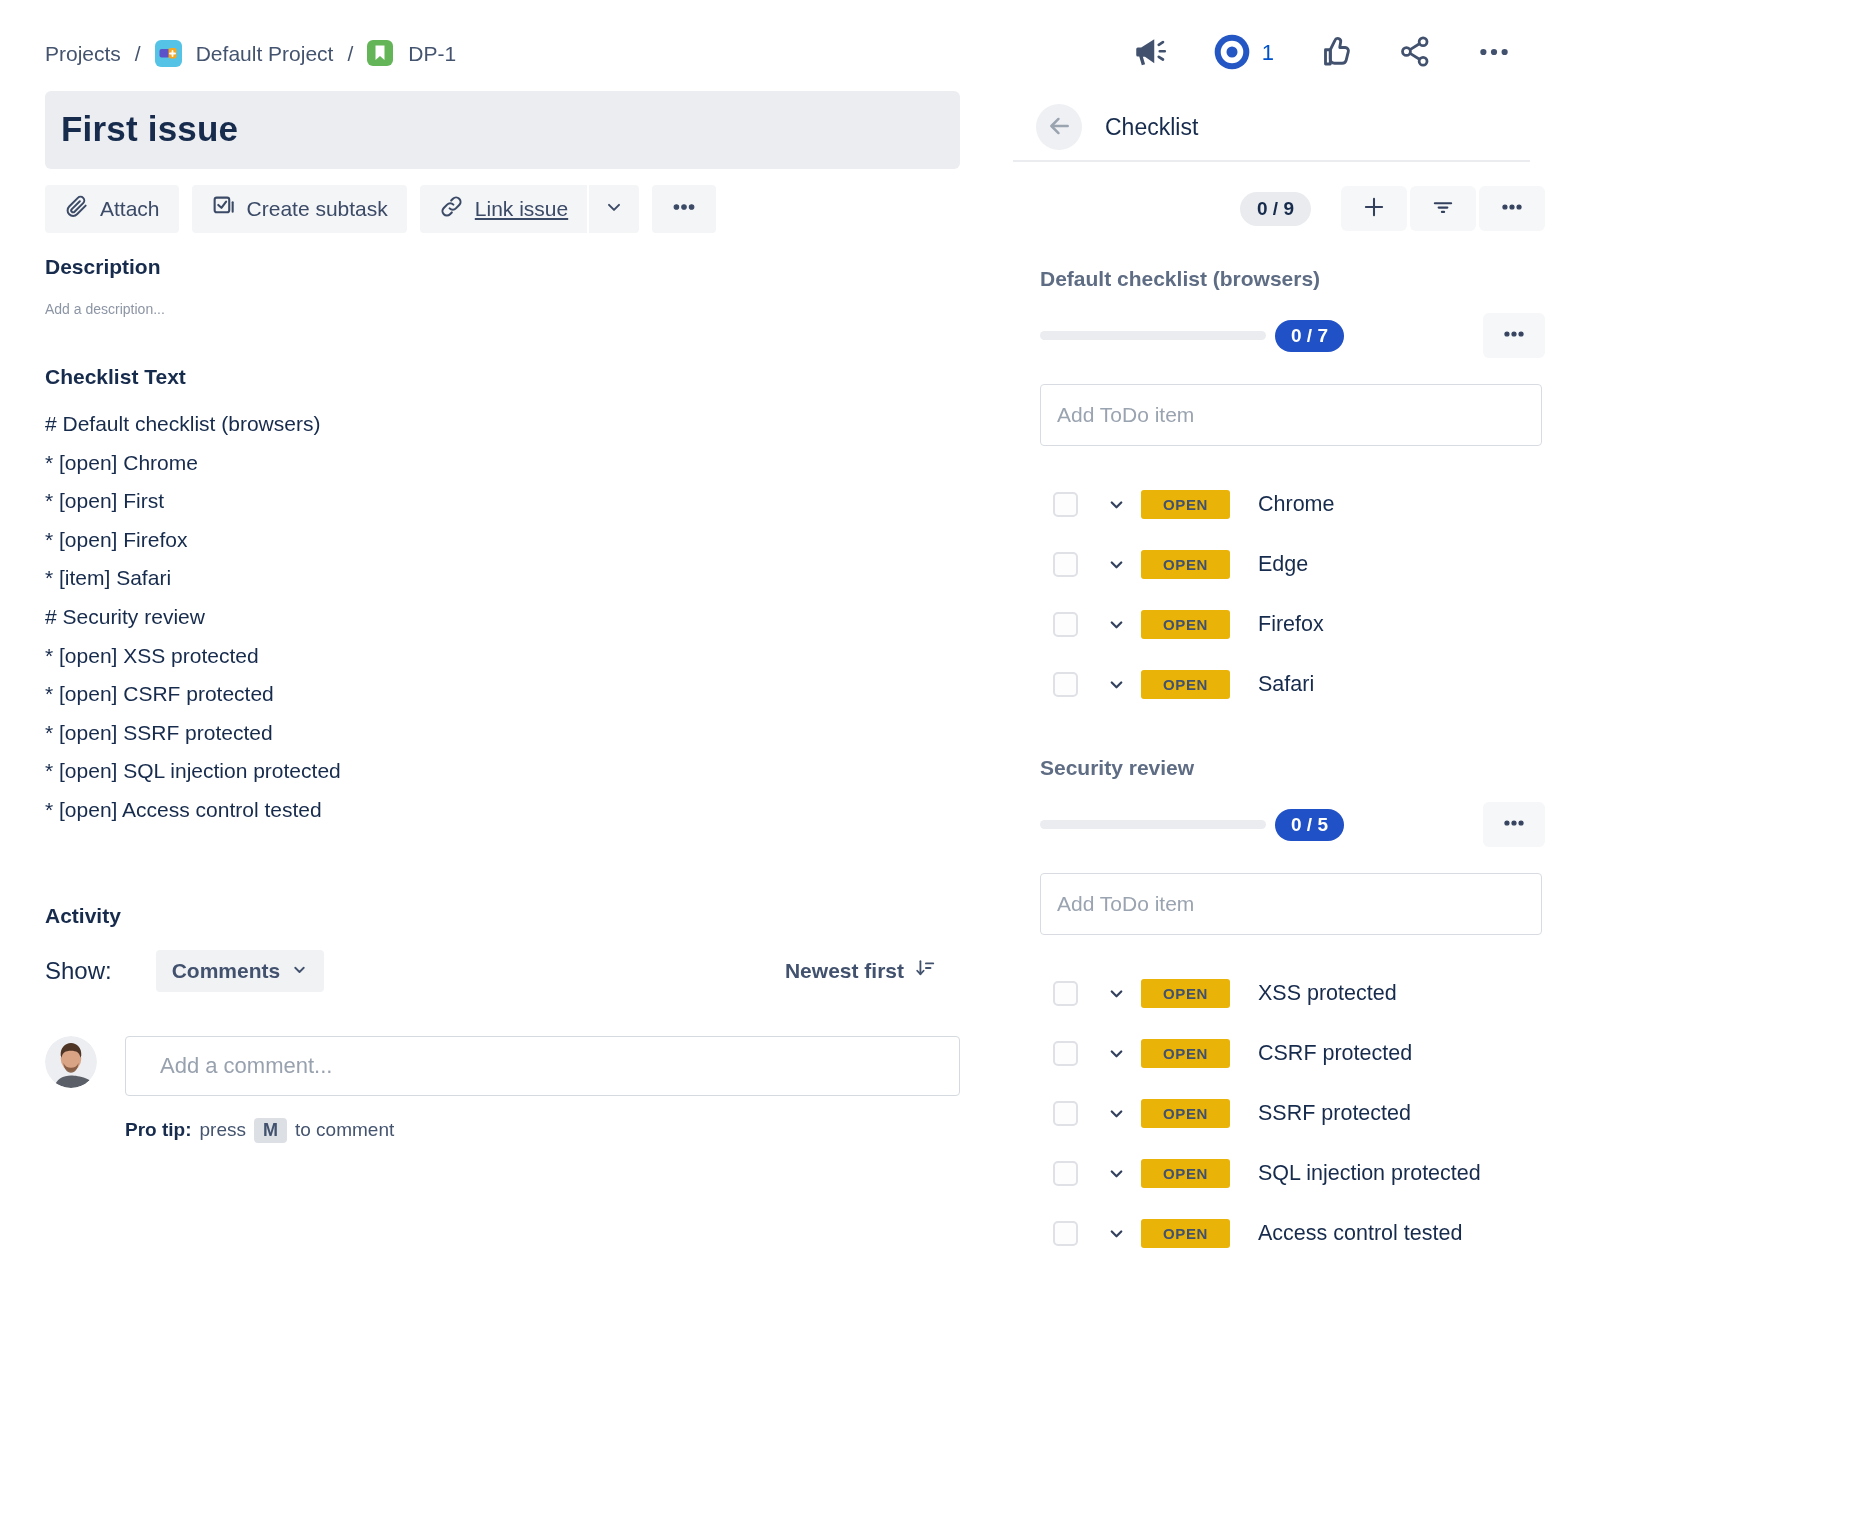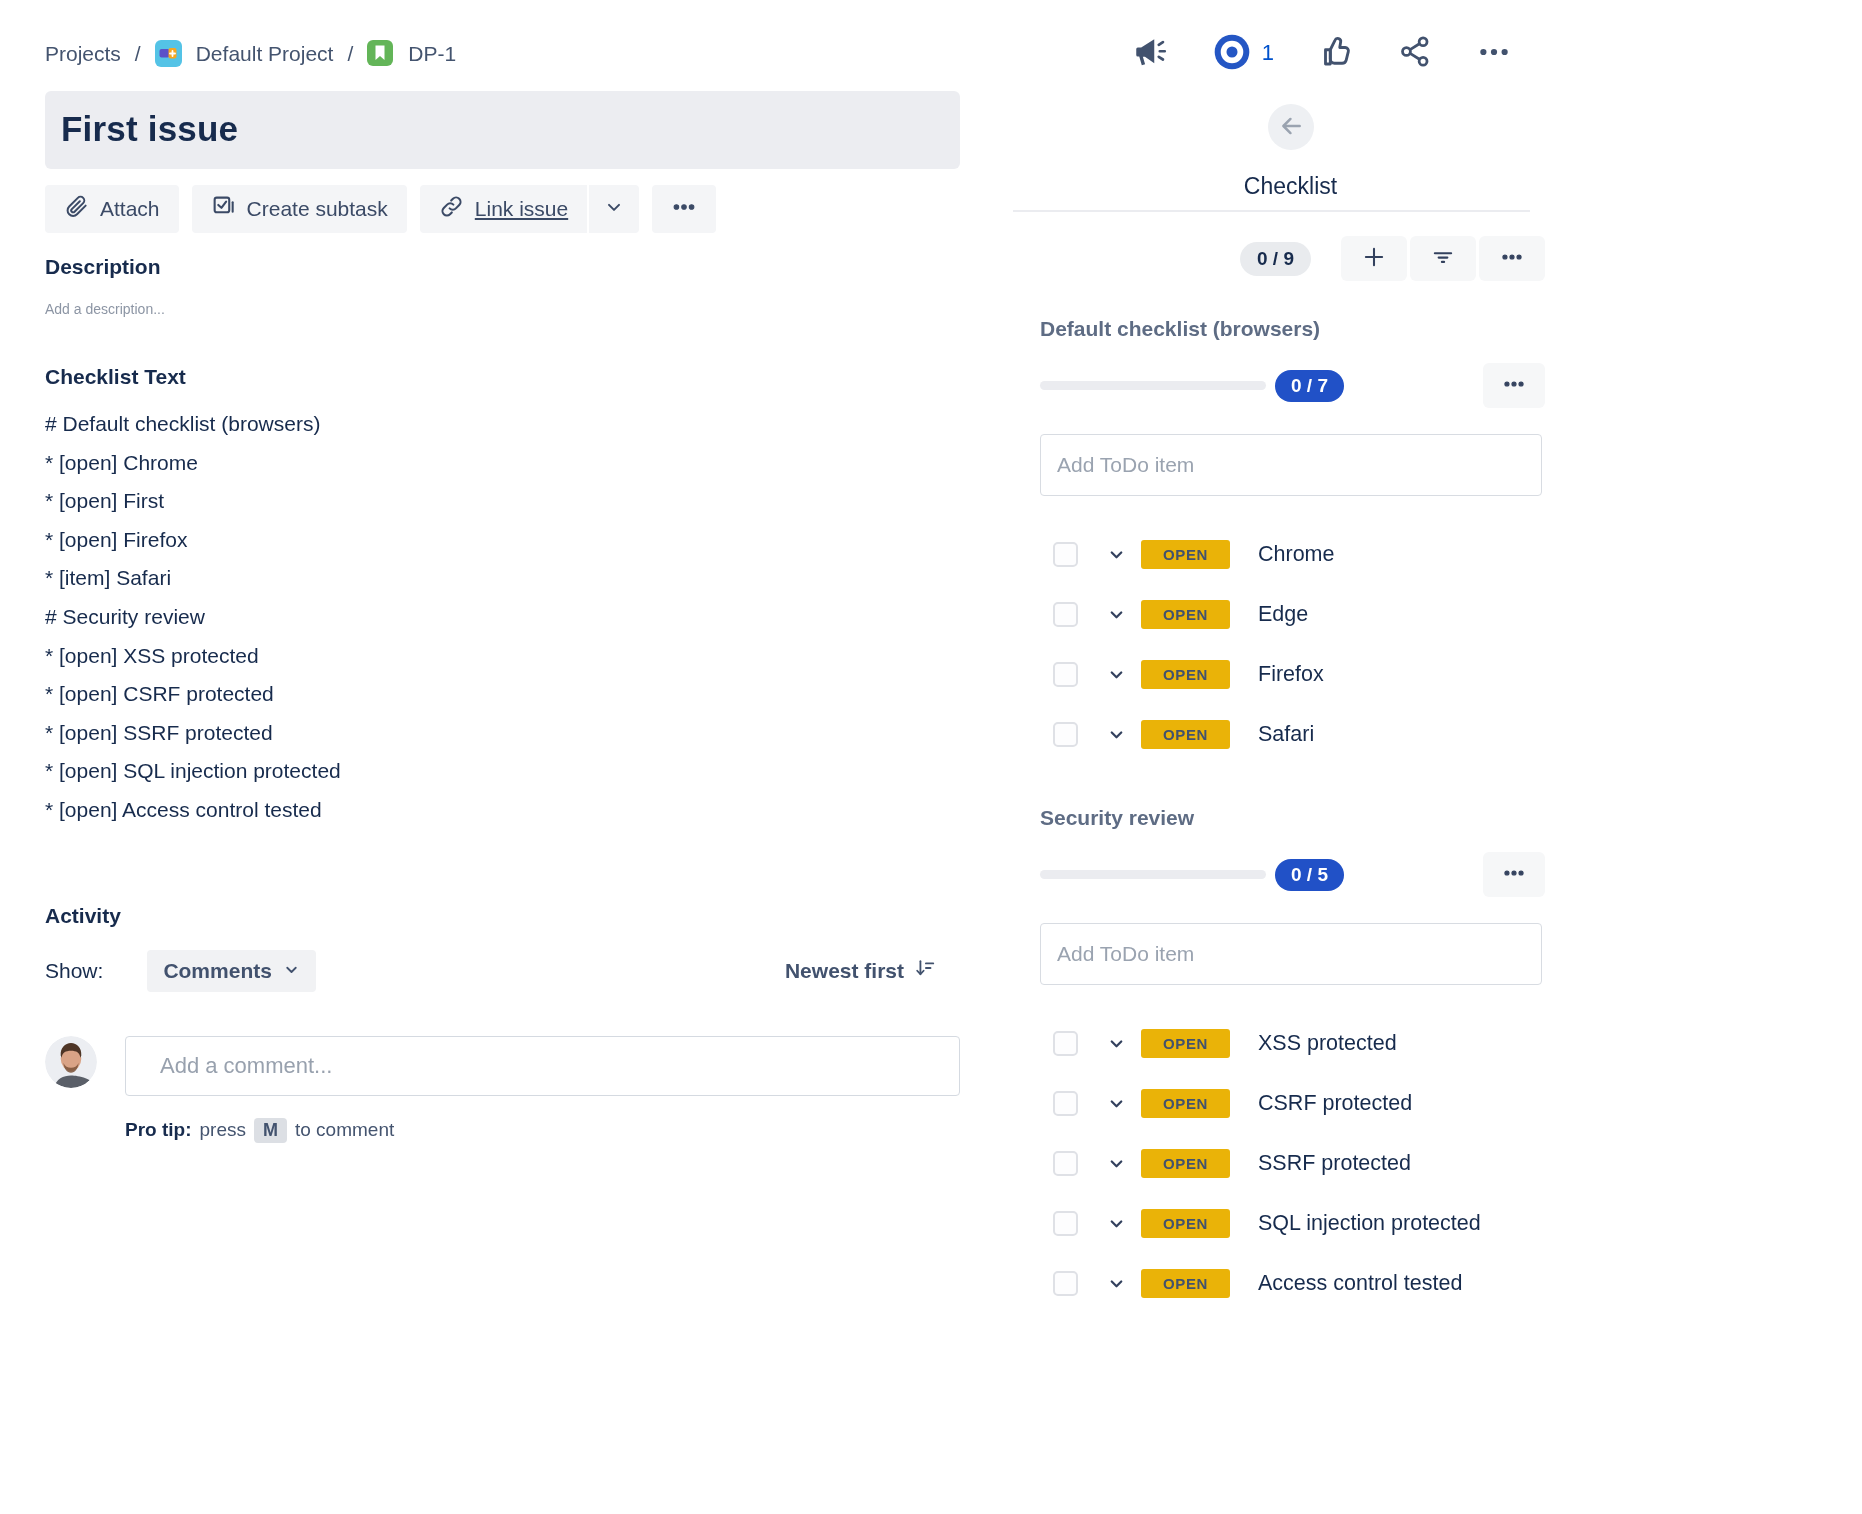--- a/index.html
+++ b/index.html
@@ -30,21 +30,21 @@
   .section-heading { font-size:21px; font-weight:700; color:#172B4D; }
   .desc-heading { margin-top:22px; }
   .desc-placeholder { margin-top:22px; font-size:14px; color:#8C95A4; cursor:text; }
 
   .cltext-heading { margin-top:48px; }
   .cl-lines { margin-top:16px; }
   .cl-line { font-size:21px; line-height:38.6px; color:#172B4D; }
 
   .activity-heading { margin-top:74px; }
   .show-row { margin-top:22px; display:flex; align-items:center; }
-  .show-label { font-size:21px; color:#172B4D; }
+  .show-label { font-size:24px; color:#172B4D; }
   .show-dropdown { margin-left:44px; background:#F1F2F4; border:none; border-radius:4px;
                    padding:9px 16px; display:flex; align-items:center; gap:11px;
                    font-size:21px; font-weight:600; color:#42526E; font-family:inherit; cursor:pointer; }
   .sort-button { margin-left:auto; margin-right:24px; display:flex; align-items:center; gap:10px;
                  font-size:21px; font-weight:600; color:#42526E; cursor:pointer; background:none; border:none; font-family:inherit; }
 
   .comment-row { margin-top:44px; display:flex; align-items:flex-start; gap:28px; }
   .avatar { width:52px; height:52px; border-radius:50%; overflow:hidden; flex:none; }
   .comment-input { flex:1; height:60px; border:1px solid #D5DAE1; border-radius:4px;
                    padding:0 20px 0 34px; font-size:22px; font-family:inherit; color:#172B4D; }
@@ -52,21 +52,21 @@
 
   .pro-tip { margin-top:22px; margin-left:80px; font-size:19px; color:#44546F; display:flex; align-items:center; gap:8px; }
   .pro-tip b { color:#172B4D; }
   .keycap { background:#DCDFE4; border-radius:4px; padding:2px 9px; font-weight:700; color:#42526E; font-size:18px; }
 
   
   .icons-row { display:flex; align-items:center; justify-content:flex-end; gap:44px; padding-right:34px; height:46px; }
   .icon-btn { background:none; border:none; cursor:pointer; display:flex; align-items:center; gap:9px; padding:0; }
   .watch-count { font-size:22px; color:#0052CC; font-weight:500; }
 
-  .panel-header { margin-top:28px; display:flex; align-items:center; gap:23px; padding-left:23px;flex-direction:column; }
+  .panel-header { margin-top:28px; display:flex; align-items:center; gap:23px; padding-left:23px; }
   .back-btn { width:46px; height:46px; border-radius:50%; background:#EEF0F3; border:none; cursor:pointer;
               display:flex; align-items:center; justify-content:center; }
   .panel-title { font-size:23px; font-weight:500; color:#172B4D; }
   .panel-divider { margin-top:10px; height:2px; background:#EBECF0; width:517px; }
 
   .panel-toolbar { margin-top:24px; display:flex; align-items:center; justify-content:flex-end; gap:3px; }
   .total-pill { background:#E9EBEE; border-radius:999px; padding:6px 17px; font-size:19px; font-weight:600;
                 color:#172B4D; margin-right:27px; }
   .tool-btn { width:66px; height:45px; background:#F6F7F8; border:none; border-radius:6px; cursor:pointer;
               display:flex; align-items:center; justify-content:center; }

